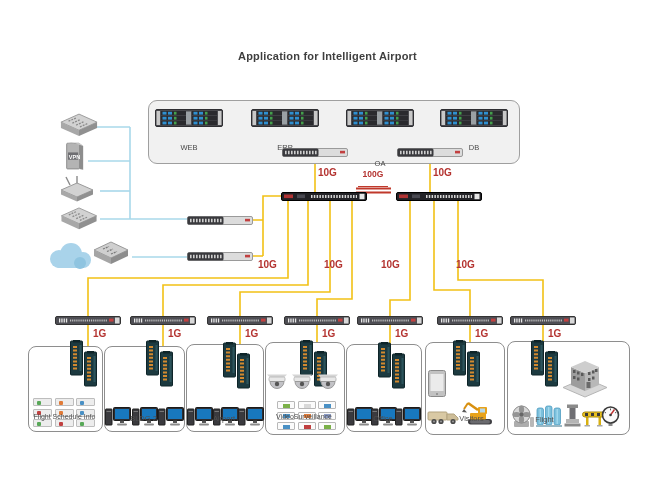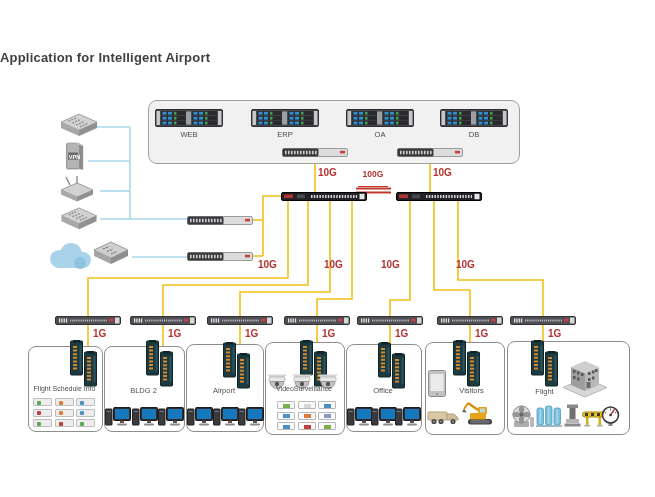--- a/index.html
+++ b/index.html
@@ -1,25 +1,25 @@
 <!DOCTYPE html>
 <html><head>
 <meta charset="utf-8">
 <style>
   html,body{margin:0;padding:0;background:#fff;}
   #canvas{position:relative;width:655px;height:497px;background:#fff;overflow:hidden;
           font-family:"Liberation Sans",sans-serif;}
   .abs{position:absolute;}
-  .title{width:655px;text-align:left;font-size:13px;font-weight:bold;color:#3f3f3f;letter-spacing:.2px;}
+  .title{width:655px;text-align:center;font-size:11px;font-weight:bold;color:#3f3f3f;letter-spacing:.2px;}
   .dcbox{background:#f1f1f1;border:1px solid #9f9f9f;border-radius:9px;}
-  .slabel{font-size:7.5px;color:#4a4a4a;text-align:center;}
+  .slabel{font-size:7.5px;color:#4a4a4a;text-align:center;margin-top:13px;}
   .lnk{font-size:10px;font-weight:bold;color:#b43330;white-space:nowrap;}
   .lnk100{font-size:8.5px;font-weight:bold;color:#b43330;text-align:center;border-bottom:1.5px solid #c0392b;padding-bottom:7px;}
   .zone{background:#fff;border:1px solid #8e8e8e;border-radius:8px;}
-  .zlabel{font-size:7.5px;color:#4f4f4f;text-align:center;white-space:nowrap;z-index:6;}
+  .zlabel{font-size:7.5px;color:#4f4f4f;text-align:center;white-space:nowrap;z-index:6;margin-top:28px;}
   .grid{display:grid;grid-template-columns:repeat(3,19px);grid-auto-rows:8px;gap:2.5px;}
   .tile{background:#ededed;border:1px solid #bdbdbd;border-radius:1px;position:relative;}
   .tile span{position:absolute;left:3px;top:1.5px;width:4px;height:4px;border-radius:1px;display:block;}
   .mtile{background:#fbfbfb;border:1px solid #b8b8b8;border-radius:1px;position:relative;}
   .mtile span{position:absolute;left:5px;top:1.5px;width:7px;height:4px;display:block;}
   .vpn-txt{font-size:5.5px;font-weight:bold;color:#fff;text-align:center;z-index:5;}
   svg.icon{position:absolute;overflow:visible;}
 </style>
 </head>
 <body>
@@ -293,21 +293,21 @@
     </svg>
   <svg class="icon" style="left:346px;top:109px" width="68" height="18">
       <use href="#sym-server"></use>
     </svg>
   <svg class="icon" style="left:440px;top:109px" width="68" height="18">
       <use href="#sym-server"></use>
     </svg>
 
   <div class="abs slabel" style="left:155px;top:130px;width:68px;">WEB</div>
   <div class="abs slabel" style="left:251px;top:130px;width:68px;">ERP</div>
-  <div class="abs slabel" style="left:346px;top:130px;width:68px;">OA</div>
+  <div class="abs slabel" style="left:346px;top:146px;width:68px;">OA</div>
   <div class="abs slabel" style="left:440px;top:130px;width:68px;">DB</div>
 
   <svg class="icon" style="left:282px;top:148px" width="66" height="9">
       <use href="#sym-switch-dc"></use>
     </svg>
   <svg class="icon" style="left:397px;top:148px" width="66" height="9">
       <use href="#sym-switch-dc"></use>
     </svg>
 
   <div class="abs lnk" style="left:318px;top:167px;">10G</div>

